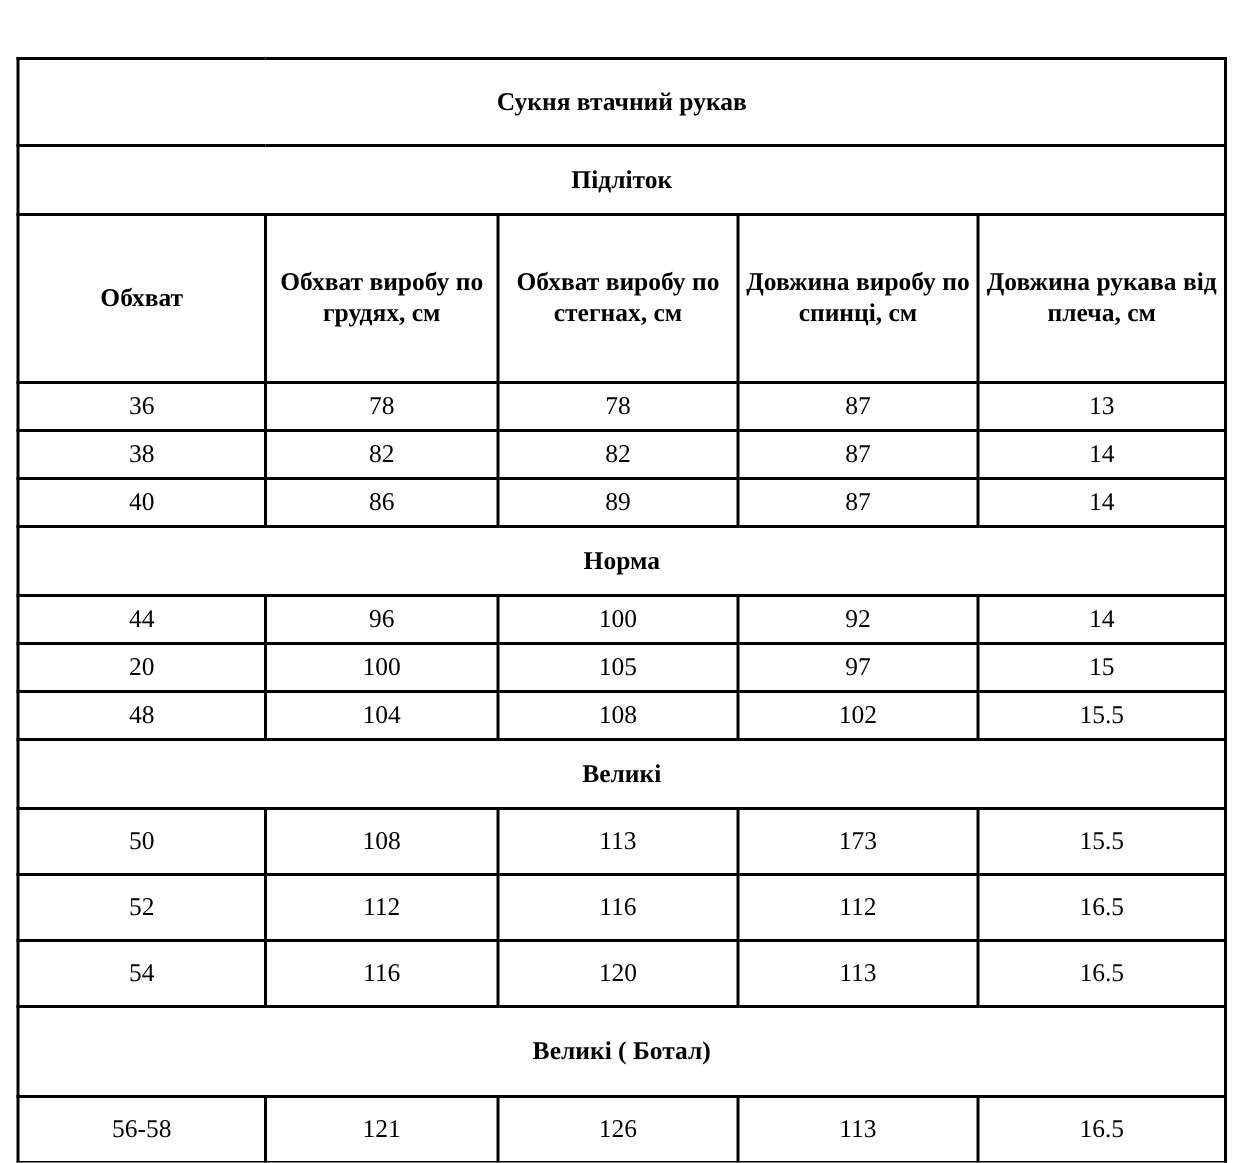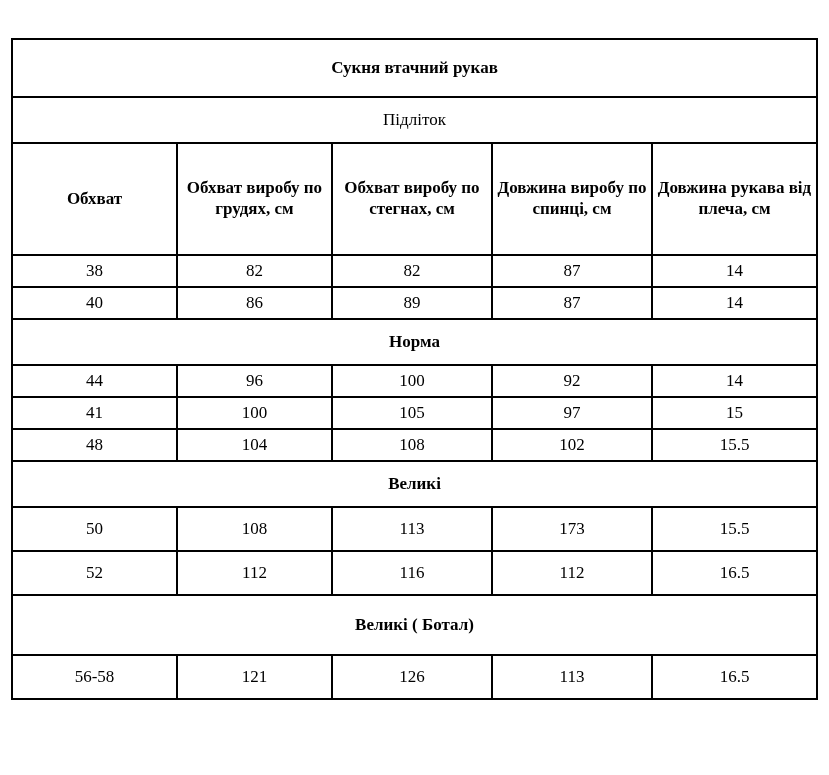--- a/index.html
+++ b/index.html
@@ -33,21 +33,21 @@
     font-size: 17px;
     padding: 2px 4px;
   }
   td.title-cell {
     font-weight: bold;
     font-size: 18px;
     height: 52px;
     border-bottom: none;
   }
   td.subtitle-cell {
-    font-weight: normal;
+    font-weight: bold;
     font-size: 18px;
     height: 40px;
     border-top: none;
   }
   td.header-cell {
     font-weight: bold;
     font-size: 18px;
     height: 106px;
     line-height: 1.22;
   }
@@ -96,20 +96,27 @@
       </tr>
       <tr>
         <td class="header-cell">Обхват</td>
         <td class="header-cell">Обхват виробу по грудях, см</td>
         <td class="header-cell">Обхват виробу по стегнах, см</td>
         <td class="header-cell">Довжина виробу по спинці, см</td>
         <td class="header-cell">Довжина рукава від плеча, см</td>
       </tr>
 
       <tr>
+        <td class="data-cell">36</td>
+        <td class="data-cell">78</td>
+        <td class="data-cell">78</td>
+        <td class="data-cell">87</td>
+        <td class="data-cell">13</td>
+      </tr>
+      <tr>
         <td class="data-cell">38</td>
         <td class="data-cell">82</td>
         <td class="data-cell">82</td>
         <td class="data-cell">87</td>
         <td class="data-cell">14</td>
       </tr>
       <tr>
         <td class="data-cell">40</td>
         <td class="data-cell">86</td>
         <td class="data-cell">89</td>
@@ -121,21 +128,21 @@
         <td class="section-cell" colspan="5">Норма</td>
       </tr>
       <tr>
         <td class="data-cell">44</td>
         <td class="data-cell">96</td>
         <td class="data-cell">100</td>
         <td class="data-cell">92</td>
         <td class="data-cell">14</td>
       </tr>
       <tr>
-        <td class="data-cell">41</td>
+        <td class="data-cell">20</td>
         <td class="data-cell">100</td>
         <td class="data-cell">105</td>
         <td class="data-cell">97</td>
         <td class="data-cell">15</td>
       </tr>
       <tr>
         <td class="data-cell">48</td>
         <td class="data-cell">104</td>
         <td class="data-cell">108</td>
         <td class="data-cell">102</td>
@@ -152,20 +159,27 @@
         <td class="data-cell-tall">173</td>
         <td class="data-cell-tall">15.5</td>
       </tr>
       <tr>
         <td class="data-cell-tall">52</td>
         <td class="data-cell-tall">112</td>
         <td class="data-cell-tall">116</td>
         <td class="data-cell-tall">112</td>
         <td class="data-cell-tall">16.5</td>
       </tr>
+      <tr>
+        <td class="data-cell-tall">54</td>
+        <td class="data-cell-tall">116</td>
+        <td class="data-cell-tall">120</td>
+        <td class="data-cell-tall">113</td>
+        <td class="data-cell-tall">16.5</td>
+      </tr>
 
       <tr>
         <td class="section-cell-tall" colspan="5">Великі ( Ботал)</td>
       </tr>
       <tr>
         <td class="data-cell-tall">56-58</td>
         <td class="data-cell-tall">121</td>
         <td class="data-cell-tall">126</td>
         <td class="data-cell-tall">113</td>
         <td class="data-cell-tall">16.5</td>

